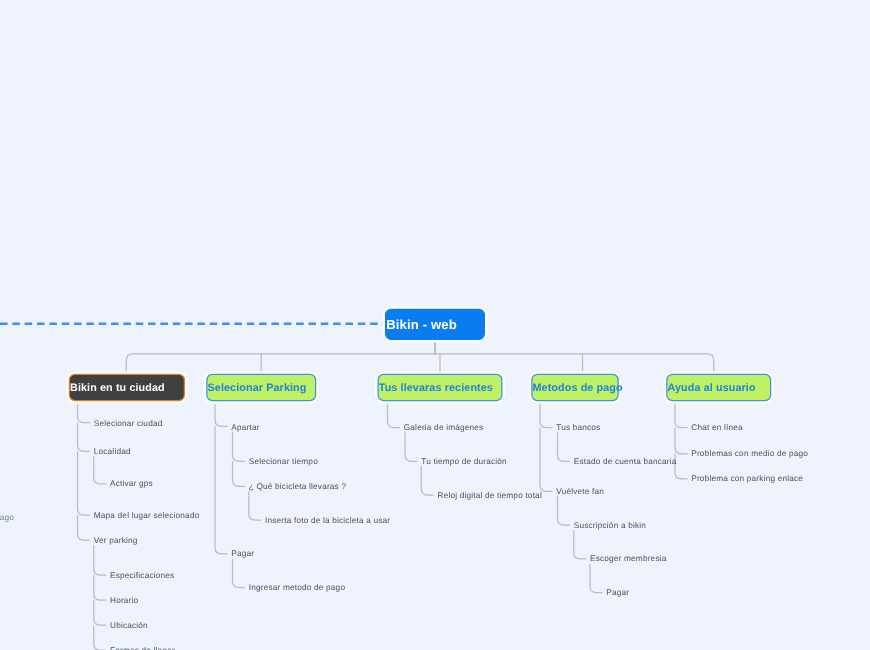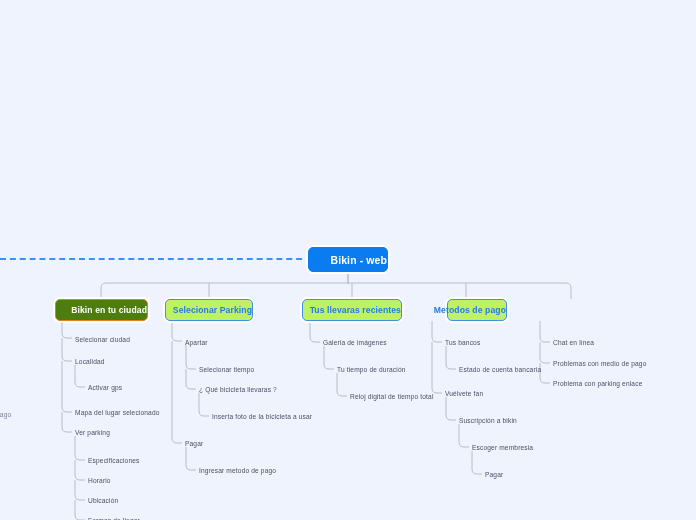--- a/index.html
+++ b/index.html
@@ -32,25 +32,24 @@
     border-top: 2px dashed #3d8ff2;
   }
 
   
   .node {
     position: absolute;
     box-sizing: border-box;
     border-radius: 5px;
     display: flex;
     align-items: center;
-    justify-content: flex-end;
+    justify-content: flex-start;
     white-space: nowrap;
     font-weight: bold;
     letter-spacing: .1px;
-    padding-left: 46px;
   }
   .node-root {
     left: 308px;
     top: 247px;
     width: 80px;
     height: 25px;
     background: #0a7cf0;
     color: #ffffff;
     border: 1px solid #0a7cf0;
     font-size: 10.5px;
@@ -59,28 +58,28 @@
   .node-l2 {
     top: 299px;
     height: 22px;
     background: #bef264;
     color: #1f7fe0;
     border: 1.3px solid #3d8ff2;
     font-size: 8.6px;
     box-shadow: 0 0 0 2px #ffffff;
   }
   .node-l2.accent {
-    background: #4d7c0f;
+    background: #404040;
     color: #ffffff;
     border-color: #ed7d1c;
   }
   .n0 { left: 55px;  width: 93px; }
   .n1 { left: 165px; width: 88px; }
   .n2 { left: 302px; width: 100px; }
-  .n3 { left: 447px; width: 60px; }
+  .n3 { left: 425px; width: 70px; }
   .n4 { left: 533px; width: 84px; }
 
   
   svg.links {
     position: absolute;
     left: 0;
     top: 0;
     width: 696px;
     height: 520px;
     pointer-events: none;
@@ -159,20 +158,23 @@
   </div>
   <div class="node node-l2 n1">
     <span>Selecionar Parking</span>
   </div>
   <div class="node node-l2 n2">
     <span>Tus llevaras recientes</span>
   </div>
   <div class="node node-l2 n3">
     <span>Metodos de pago</span>
   </div>
+  <div class="node node-l2 n4">
+    <span>Ayuda al usuario</span>
+  </div>
 
   <div class="leaf" style="left:75px;  top:335px;">Selecionar ciudad</div>
   <div class="leaf" style="left:75px;  top:357px;">Localidad</div>
   <div class="leaf" style="left:88px;  top:383px;">Activar gps</div>
   <div class="leaf" style="left:75px;  top:408px;">Mapa del lugar selecionado</div>
   <div class="leaf" style="left:75px;  top:428px;">Ver parking</div>
   <div class="leaf" style="left:88px;  top:456px;">Especificaciones</div>
   <div class="leaf" style="left:88px;  top:476px;">Horario</div>
   <div class="leaf" style="left:88px;  top:496px;">Ubicación</div>
   <div class="leaf" style="left:88px;  top:516px;">Formas de llegar</div>

